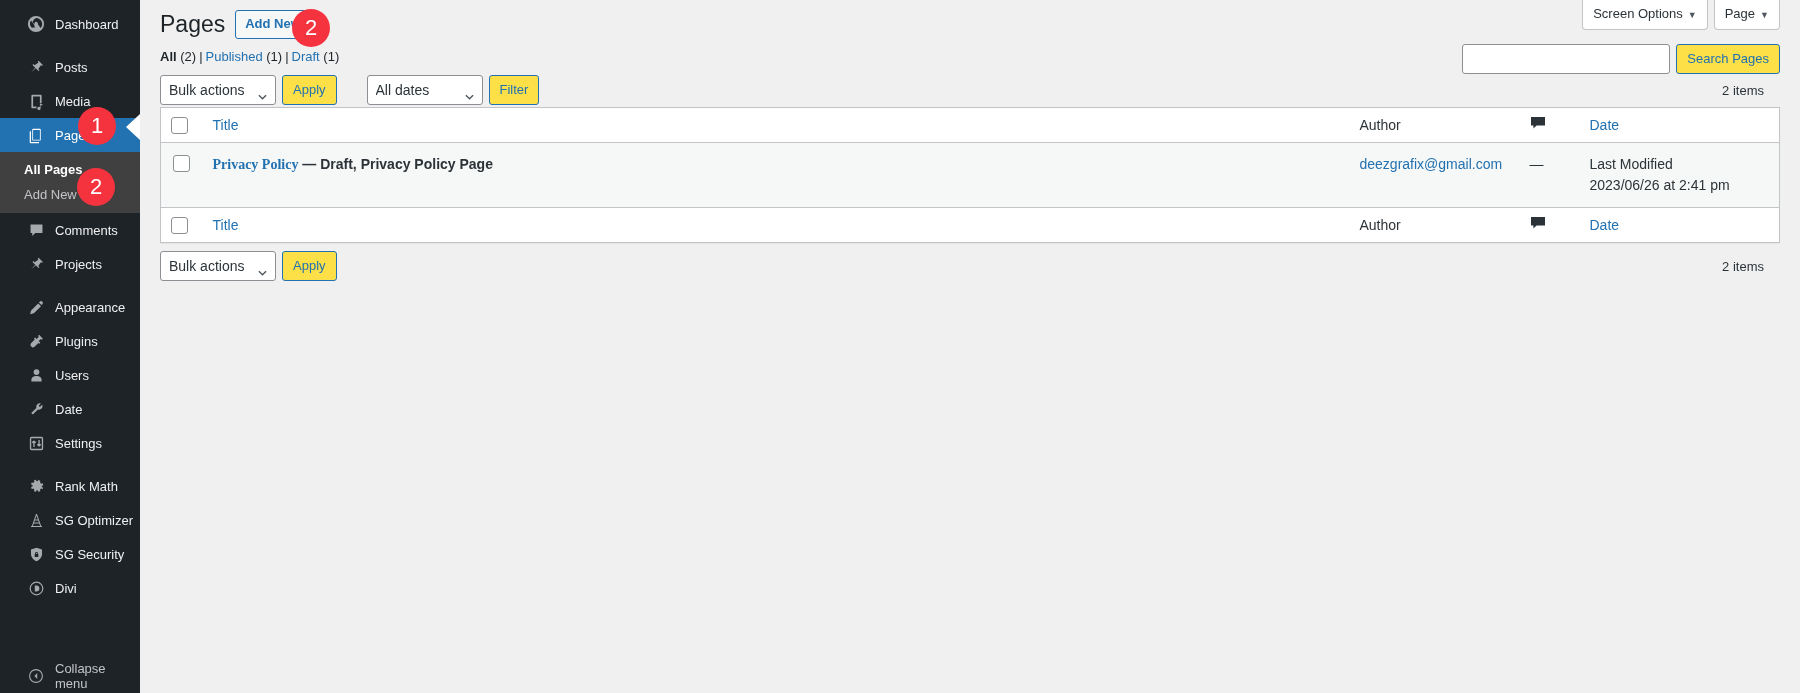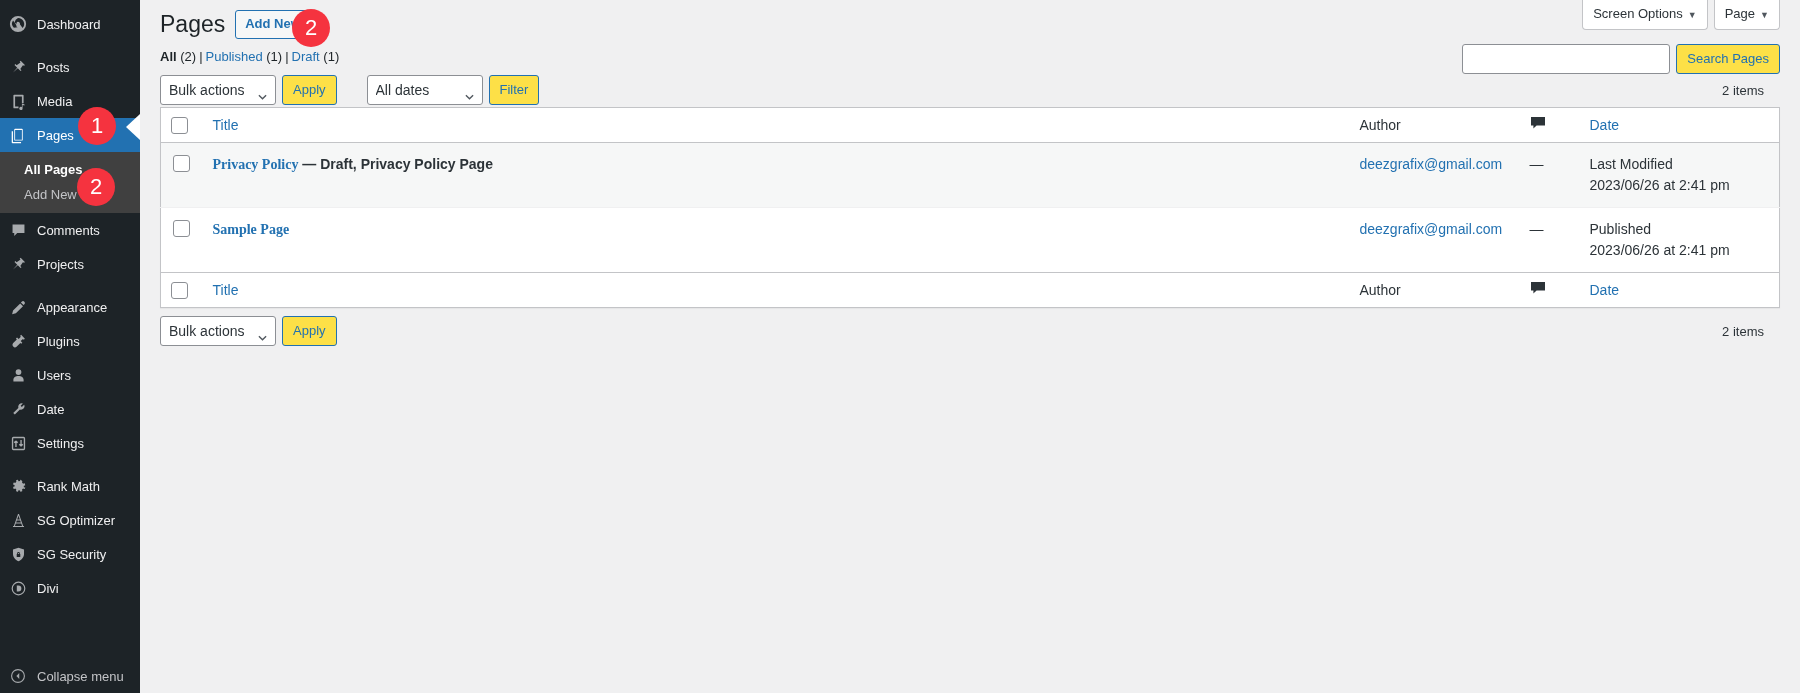--- a/index.html
+++ b/index.html
@@ -19,21 +19,21 @@
     background: #1d2327;
     color: #f0f0f1;
     padding-top: 7px;
     position: relative;
     height: 693px;
   }
   .menu-item {
     display: flex;
     align-items: center;
     height: 34px;
-    padding-left: 8px;
+    padding-left: 26px;
     color: #f0f0f1;
     font-size: 13px;
     position: relative;
     cursor: pointer;
   }
   .menu-item .ico {
     width: 20px; height: 20px;
     margin-right: 9px;
     display: inline-flex;
     align-items: center;
@@ -557,39 +557,20 @@
             <a class="author-link">deezgrafix@gmail.com</a>
           </td>
           <td class="col-comments">
             <span class="dash">—</span>
           </td>
           <td class="col-date">
             <span class="date-line">Last Modified</span>
             <span class="date-line">2023/06/26 at 2:41 pm</span>
           </td>
         </tr>
-        <tr class="page-row">
-          <td class="col-cb">
-            <input type="checkbox" class="wp-cb" style="">
-          </td>
-          <td class="col-title">
-            <a class="row-title">Sample Page</a>
-            <span class="post-state"></span>
-          </td>
-          <td class="col-author">
-            <a class="author-link">deezgrafix@gmail.com</a>
-          </td>
-          <td class="col-comments">
-            <span class="dash">—</span>
-          </td>
-          <td class="col-date">
-            <span class="date-line">Published</span>
-            <span class="date-line">2023/06/26 at 2:41 pm</span>
-          </td>
-        </tr>
       </tbody>
       <tfoot>
         <tr>
           <th class="col-cb">
             <input type="checkbox" class="wp-cb" style="">
           </th>
           <th class="col-title">
             <a class="th-link">Title</a>
           </th>
           <th class="col-author">

